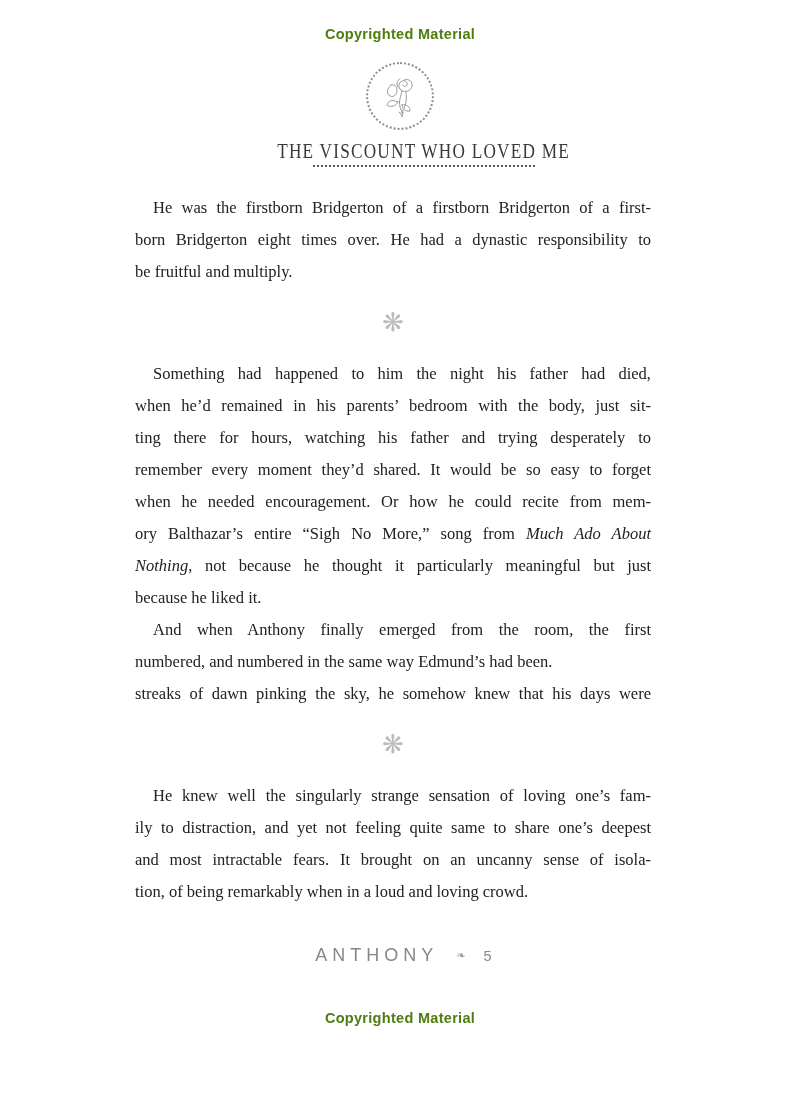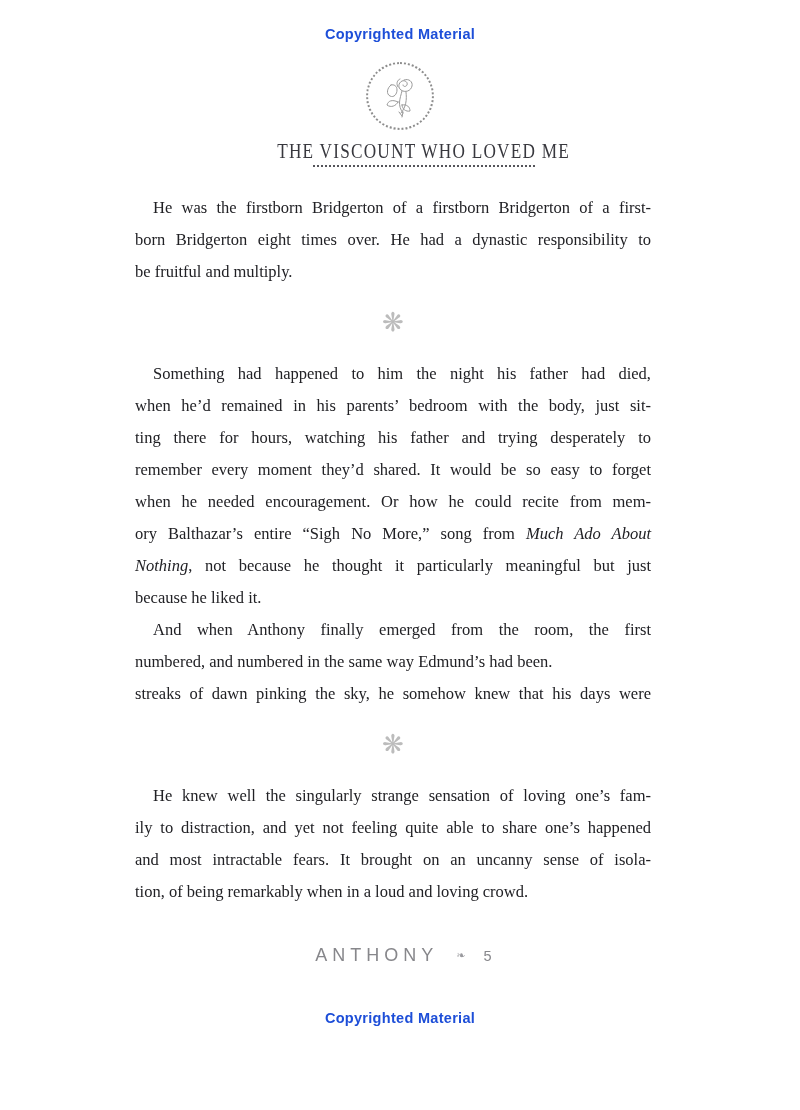--- a/index.html
+++ b/index.html
@@ -11,21 +11,21 @@
     margin: 0 auto;
     background: #ffffff;
     overflow: hidden;
     font-family: "Liberation Serif", serif;
   }
   .copyright {
     text-align: center;
     font-family: "Liberation Sans", sans-serif;
     font-weight: 700;
     font-size: 14.5px;
-    color: #1d4ed8;
+    color: #4d7c0f;
     letter-spacing: 0.3px;
   }
   .copyright.top { padding-top: 26px; }
   .copyright.bottom { margin-top: 44px; }
 
   .emblem-wrap { display: flex; justify-content: center; margin-top: 20px; }
   .emblem {
     width: 68px; height: 68px;
     border: 2px dotted #8d8d8d;
     border-radius: 50%;
@@ -136,21 +136,21 @@
         <div class="line"><span>because he liked it.</span></div>
       </div>
       <div>
         <div class="line indent just"><span>And when Anthony finally emerged from the room, the first</span></div>
         <div class="line"><span>numbered, and numbered in the same way Edmund’s had been.</span></div>
         <div class="line just"><span>streaks of dawn pinking the sky, he somehow knew that his days were</span></div>
       </div>
       <div class="separator">❋</div>
       <div>
         <div class="line indent just"><span>He knew well the singularly strange sensation of loving one’s fam-</span></div>
-        <div class="line just"><span>ily to distraction, and yet not feeling quite able to share one’s happened</span></div>
+        <div class="line just"><span>ily to distraction, and yet not feeling quite same to share one’s deepest</span></div>
         <div class="line just"><span>and most intractable fears. It brought on an uncanny sense of isola-</span></div>
         <div class="line"><span>tion, of being remarkably when in a loud and loving crowd.</span></div>
       </div>
     </div>
 
   <div class="page-footer">
     <span class="chapter-name">ANTHONY</span>
     <span class="footer-ornament">❧</span>
     <span class="page-number">5</span>
   </div>

